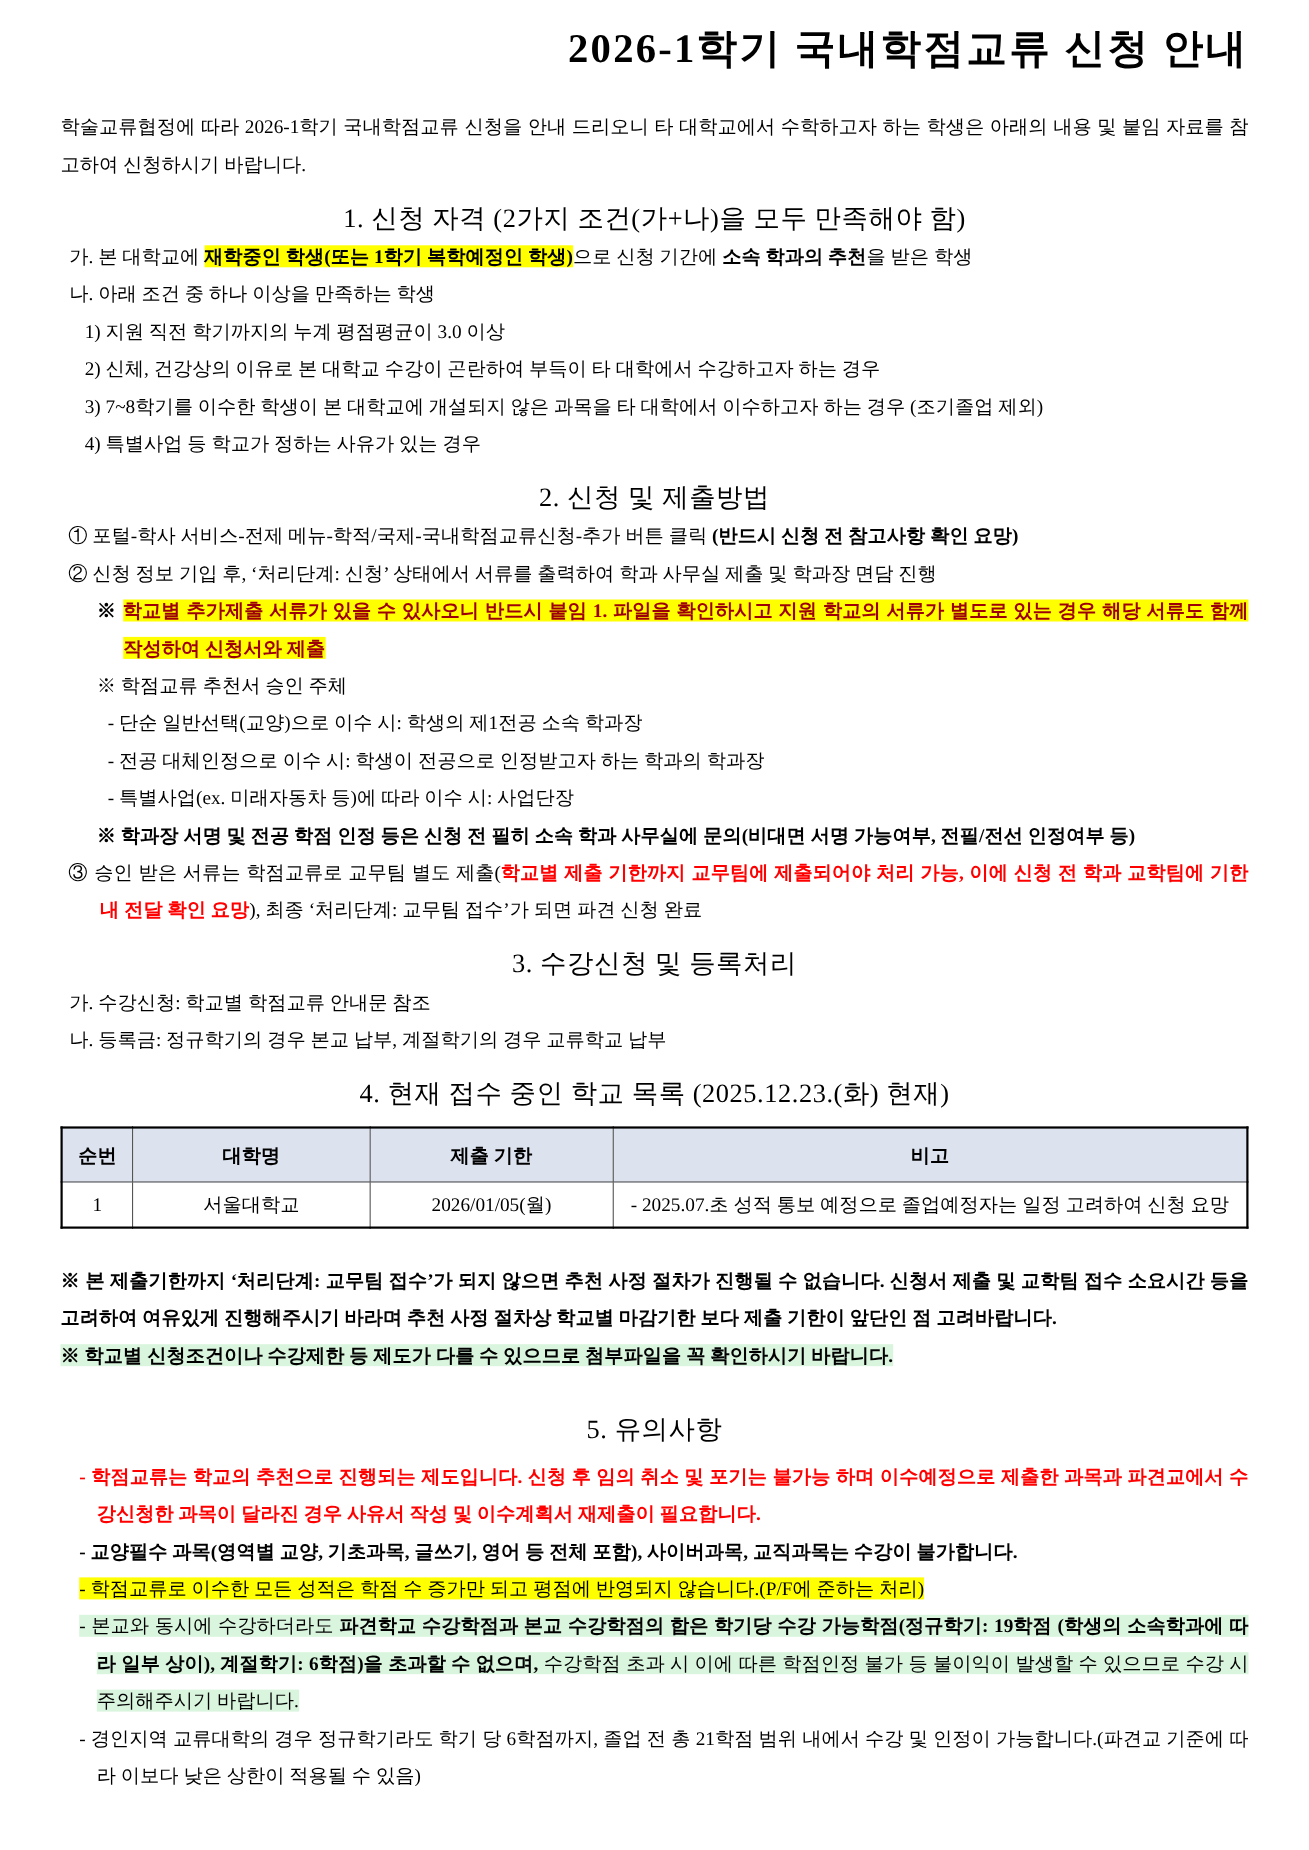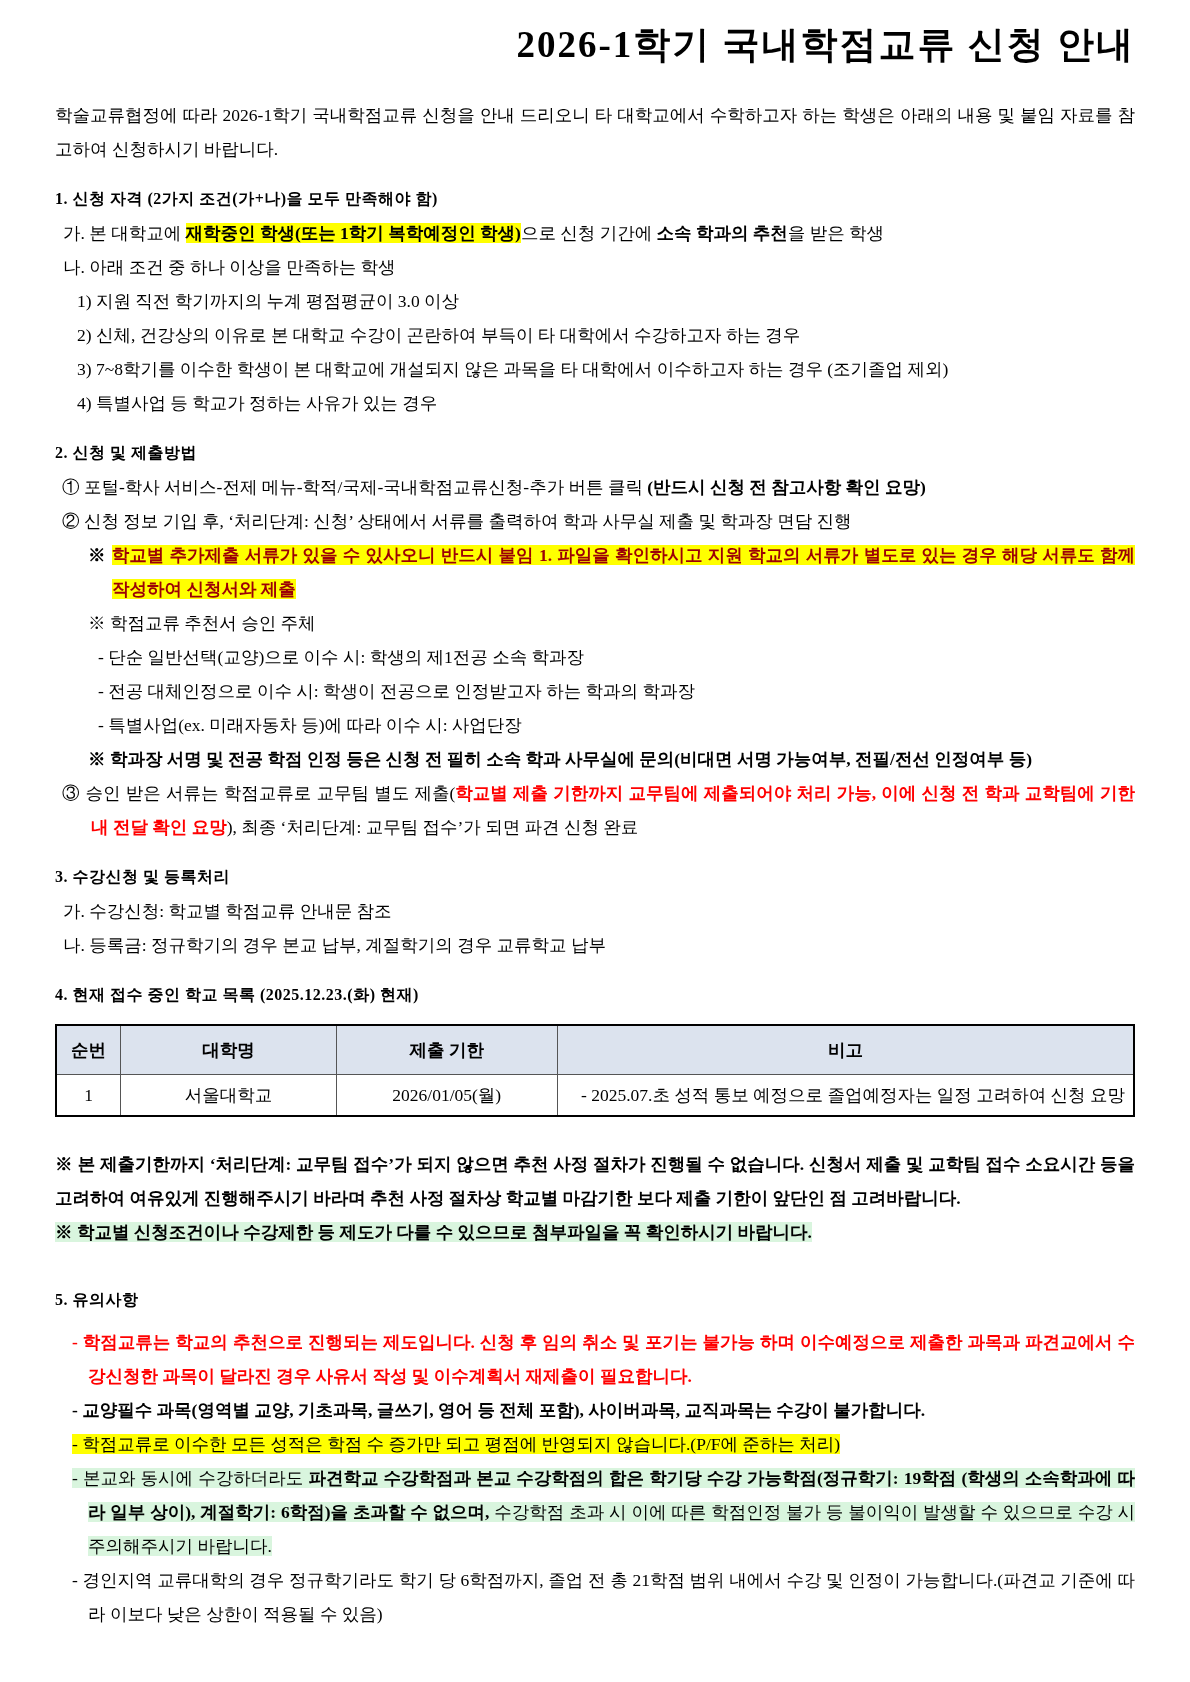--- a/index.html
+++ b/index.html
@@ -11,22 +11,22 @@
   .page{box-sizing:border-box;width:1190px;padding:16px 55px 0 55px;}
   .title{
     font-size:37px;font-weight:bold;text-align:right;
     margin:6px 0 30px 0;letter-spacing:2px;line-height:1.25;
   }
   p.body{
     font-size:17.5px;line-height:34px;margin:0;
     text-align:justify;word-break:break-all;
   }
   .shead{
-    font-size:16px;font-weight:bold;line-height:34px;
-    margin:16px 0 0 0;letter-spacing:0.5px;
+    font-size:24px;font-weight:normal;line-height:34px;
+    margin:16px 0 0 0;letter-spacing:0.5px;text-align:center;
   }
   .shead5{margin-top:34px;}
   
   .ind-ga{padding-left:8px;}
   .sub{padding-left:22px;}
   .step{padding-left:36px;text-indent:-29px;}
   .noteY{padding-left:57px;text-indent:-24px;}
   .noteA{padding-left:33px;}
   .dashA{padding-left:43px;}
   .noteS{padding-left:57px;text-indent:-24px;}
@@ -44,21 +44,21 @@
     margin:12px 16px 30px 0;border:2px solid #000;
   }
   .tbl th,.tbl td{
     border:1px solid #555;font-size:17.5px;line-height:30px;
     padding:5px 8px;vertical-align:middle;word-break:break-all;
   }
   .tbl th{
     background:#dce3ee;font-weight:bold;text-align:center;height:38px;
   }
   .td-c{text-align:center;}
-  .cell-note{padding-left:16px;text-indent:-16px;text-align:right;}
+  .cell-note{padding-left:16px;text-indent:-16px;text-align:center;}
   .gap-s{height:8px;}
 </style>
 </head>
 <body>
 
 <div class="page">
 
   <h1 class="title">2026-1학기 국내학점교류 신청 안내</h1>
 
   <p class="body">학술교류협정에 따라 2026-1학기 국내학점교류 신청을 안내 드리오니 타 대학교에서 수학하고자 하는 학생은 아래의 내용 및 붙임 자료를 참고하여 신청하시기 바랍니다.</p>

